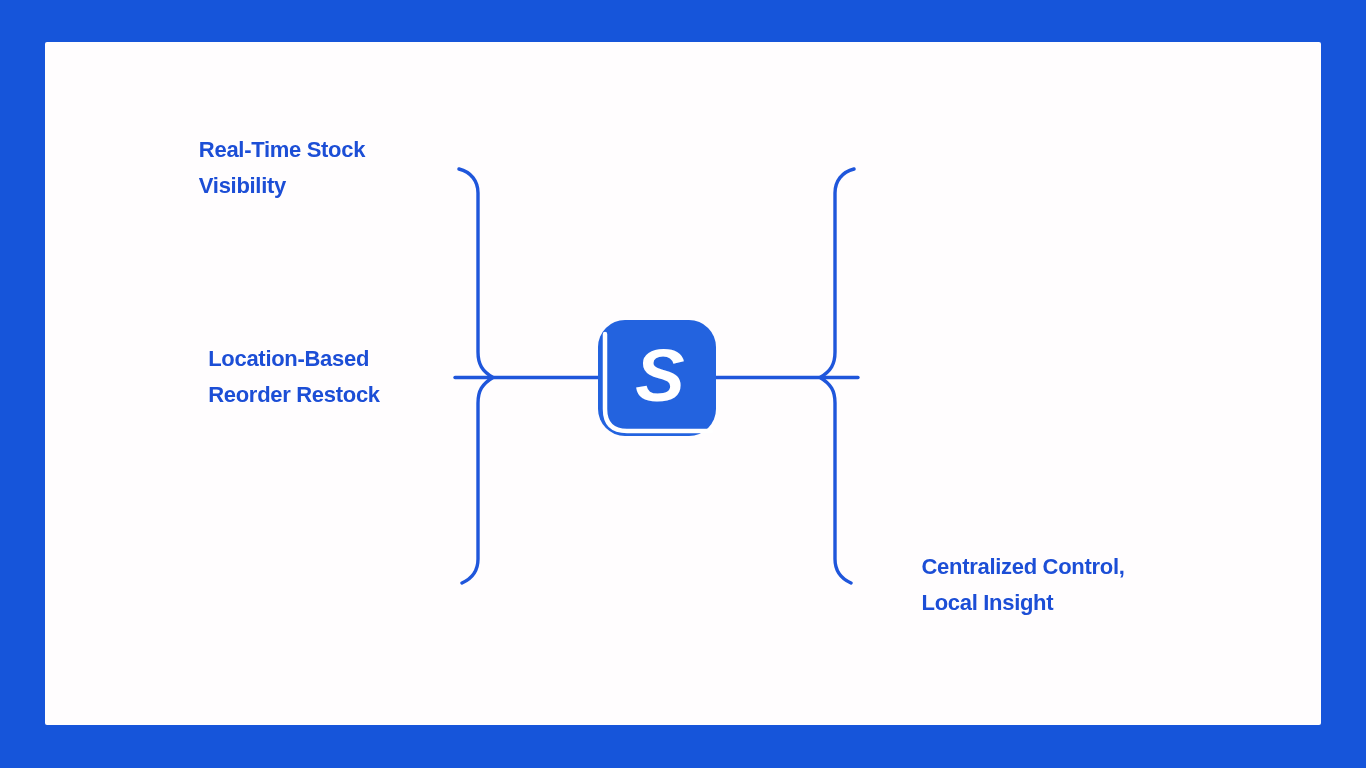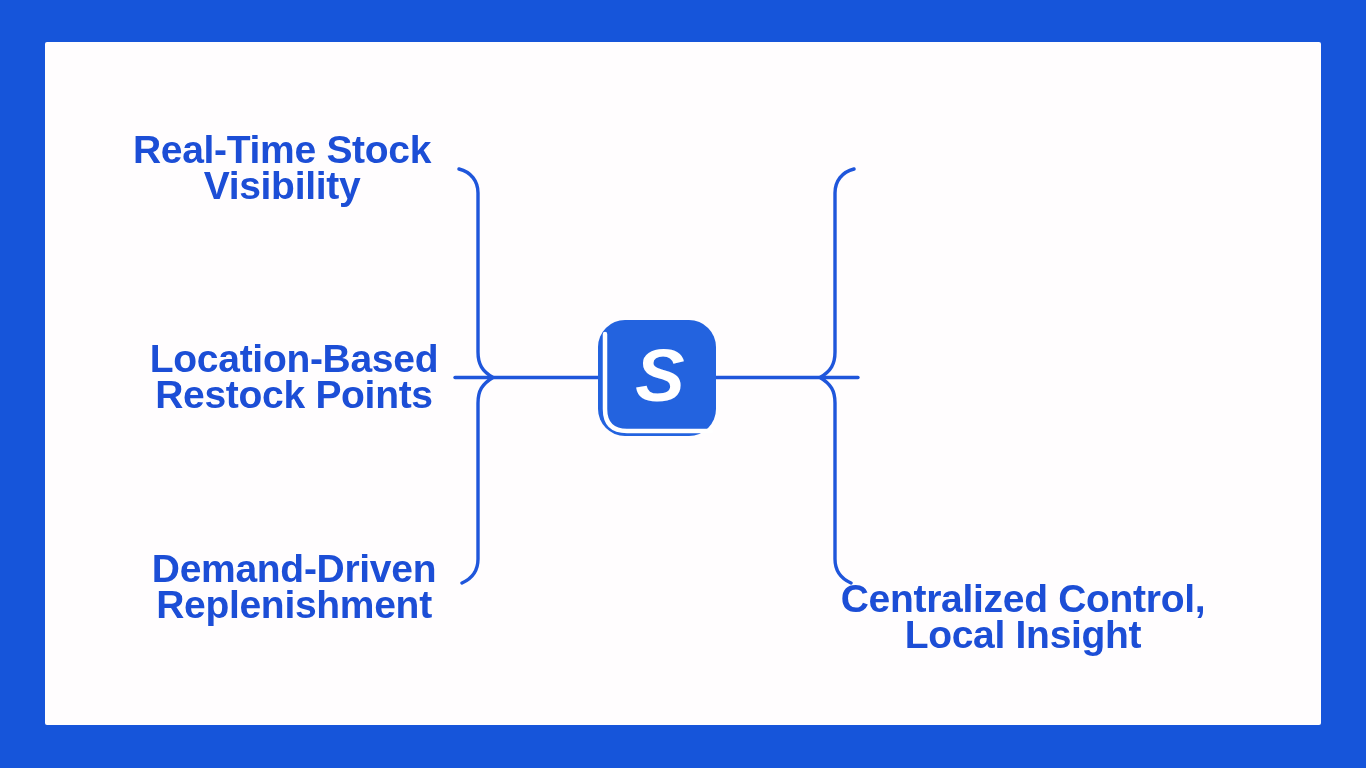--- a/index.html
+++ b/index.html
@@ -85,33 +85,33 @@
     fill: none;
     stroke: var(--logo-glyph);
     stroke-width: 4.5;
     stroke-linecap: round;
   }
 
   .feature {
     position: absolute;
     transform: translate(-50%, -50%);
     color: var(--text);
-    font-size: 39px;
+    font-size: 22px;
     font-weight: bold;
     line-height: 36px;
-    text-align: center;
+    text-align: left;
     white-space: pre;
     letter-spacing: -0.3px;
   }
   .f-l1 { left: 282px;  top: 168px; }
   .f-l2 { left: 294px;  top: 377px; }
   .f-l3 { left: 294px;  top: 587px; }
   .f-r1 { left: 978px;  top: 182px; }
   .f-r2 { left: 1023px; top: 383px; }
-  .f-r3 { left: 1023px; top: 585px; margin-top: 32px; }
+  .f-r3 { left: 1023px; top: 585px; }
 </style>
 </head>
 <body>
 
 <div class="canvas">
   <div class="panel"></div>
 
   <svg class="connector-svg" viewBox="0 0 1366 768">
 
     <path d="M 455 377.5 L 599 377.5"></path>
@@ -138,19 +138,17 @@
   <div class="logo">
     <svg class="logo-accent" viewBox="0 0 118 116">
       <path d="M 7 14 L 7 89 Q 7 111 29 111 L 113 111"></path>
     </svg>
     <div class="logo-letter">S</div>
   </div>
 
   <div class="feature f-l1">Real-Time Stock
 Visibility</div>
   <div class="feature f-l2">Location-Based
-Restock Points</div>
-  <div class="feature f-l3">Demand-Driven
-Replenishment</div>
+Reorder Restock</div>
 
   <div class="feature f-r3">Centralized Control,
 Local Insight</div>
 </div>
 
 </body></html>

